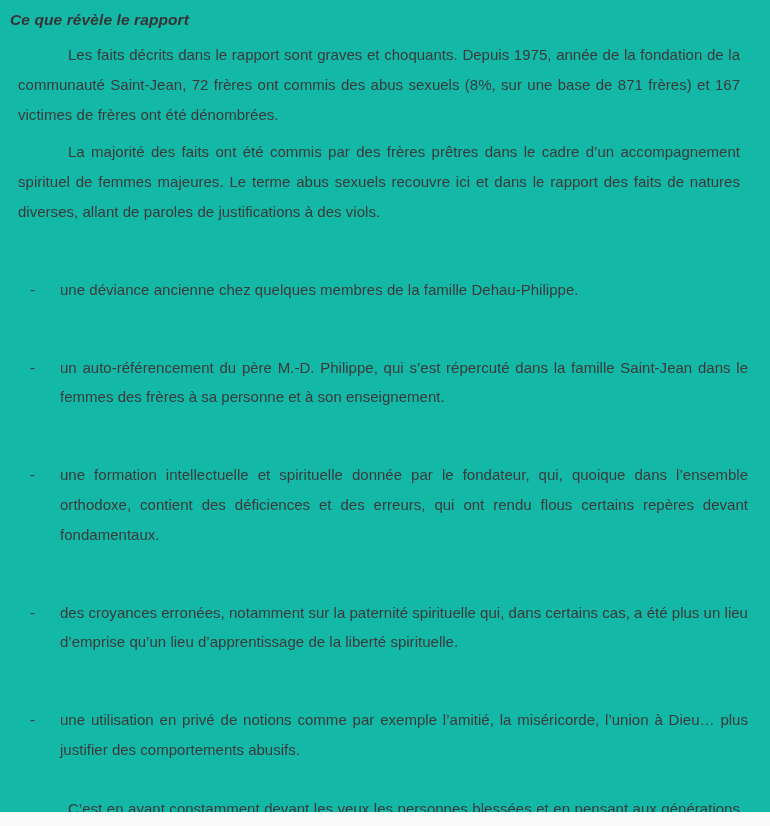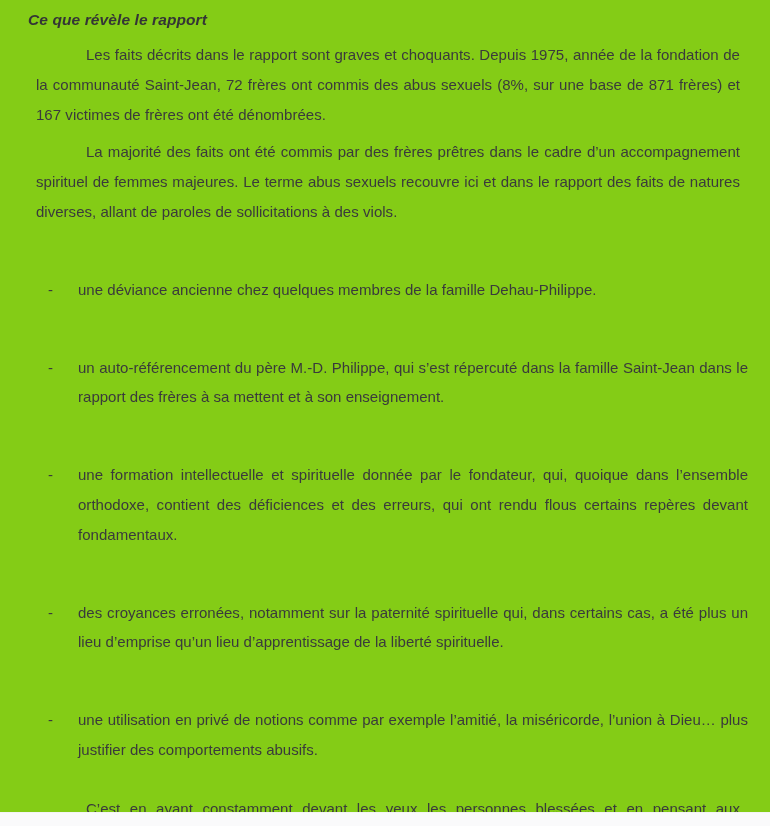--- a/index.html
+++ b/index.html
@@ -14,22 +14,22 @@
     color: #3a3a3c;
     overflow: hidden;
     position: relative;
   }
 
   .page {
     position: relative;
     width: 770px;
     height: 826px;
     box-sizing: border-box;
-    padding: 8px 22px 0 28px;
-    background: #84cc16;
+    padding: 8px 22px 0 10px;
+    background: #14b8a6;
   }
 
   .heading {
     font-size: 15.5px;
     font-weight: bold;
     font-style: italic;
     line-height: 24px;
     letter-spacing: 0.1px;
     color: #343436;
     margin: 0 0 4px 0;
@@ -97,32 +97,32 @@
 </style>
 </head>
 <body>
 
 <div class="page">
 
   <h2 class="heading">Ce que révèle le rapport</h2>
 
   <p class="para">Les faits décrits dans le rapport sont graves et choquants. Depuis 1975, année de la fondation de la communauté Saint-Jean, 72 frères ont commis des abus sexuels (8%, sur une base de 871 frères) et 167 victimes de frères ont été dénombrées.</p>
 
-  <p class="para">La majorité des faits ont été commis par des frères prêtres dans le cadre d’un accompagnement spirituel de femmes majeures. Le terme abus sexuels recouvre ici et dans le rapport des faits de natures diverses, allant de paroles de sollicitations à des viols.</p>
+  <p class="para">La majorité des faits ont été commis par des frères prêtres dans le cadre d’un accompagnement spirituel de femmes majeures. Le terme abus sexuels recouvre ici et dans le rapport des faits de natures diverses, allant de paroles de justifications à des viols.</p>
 
 
 
   <ul class="bullet-list">
     <li class="bullet-item">
       <span class="dash">-</span>
       <span class="bullet-text">une déviance ancienne chez quelques membres de la famille Dehau-Philippe.</span>
     </li>
     <li class="bullet-item">
       <span class="dash">-</span>
-      <span class="bullet-text">un auto-référencement du père M.-D. Philippe, qui s’est répercuté dans la famille Saint-Jean dans le rapport des frères à sa mettent et à son enseignement.</span>
+      <span class="bullet-text">un auto-référencement du père M.-D. Philippe, qui s’est répercuté dans la famille Saint-Jean dans le femmes des frères à sa personne et à son enseignement.</span>
     </li>
     <li class="bullet-item">
       <span class="dash">-</span>
       <span class="bullet-text">une formation intellectuelle et spirituelle donnée par le fondateur, qui, quoique dans l’ensemble orthodoxe, contient des déficiences et des erreurs, qui ont rendu flous certains repères devant fondamentaux.</span>
     </li>
     <li class="bullet-item">
       <span class="dash">-</span>
       <span class="bullet-text">des croyances erronées, notamment sur la paternité spirituelle qui, dans certains cas, a été plus un lieu d’emprise qu’un lieu d’apprentissage de la liberté spirituelle.</span>
     </li>
     <li class="bullet-item">

